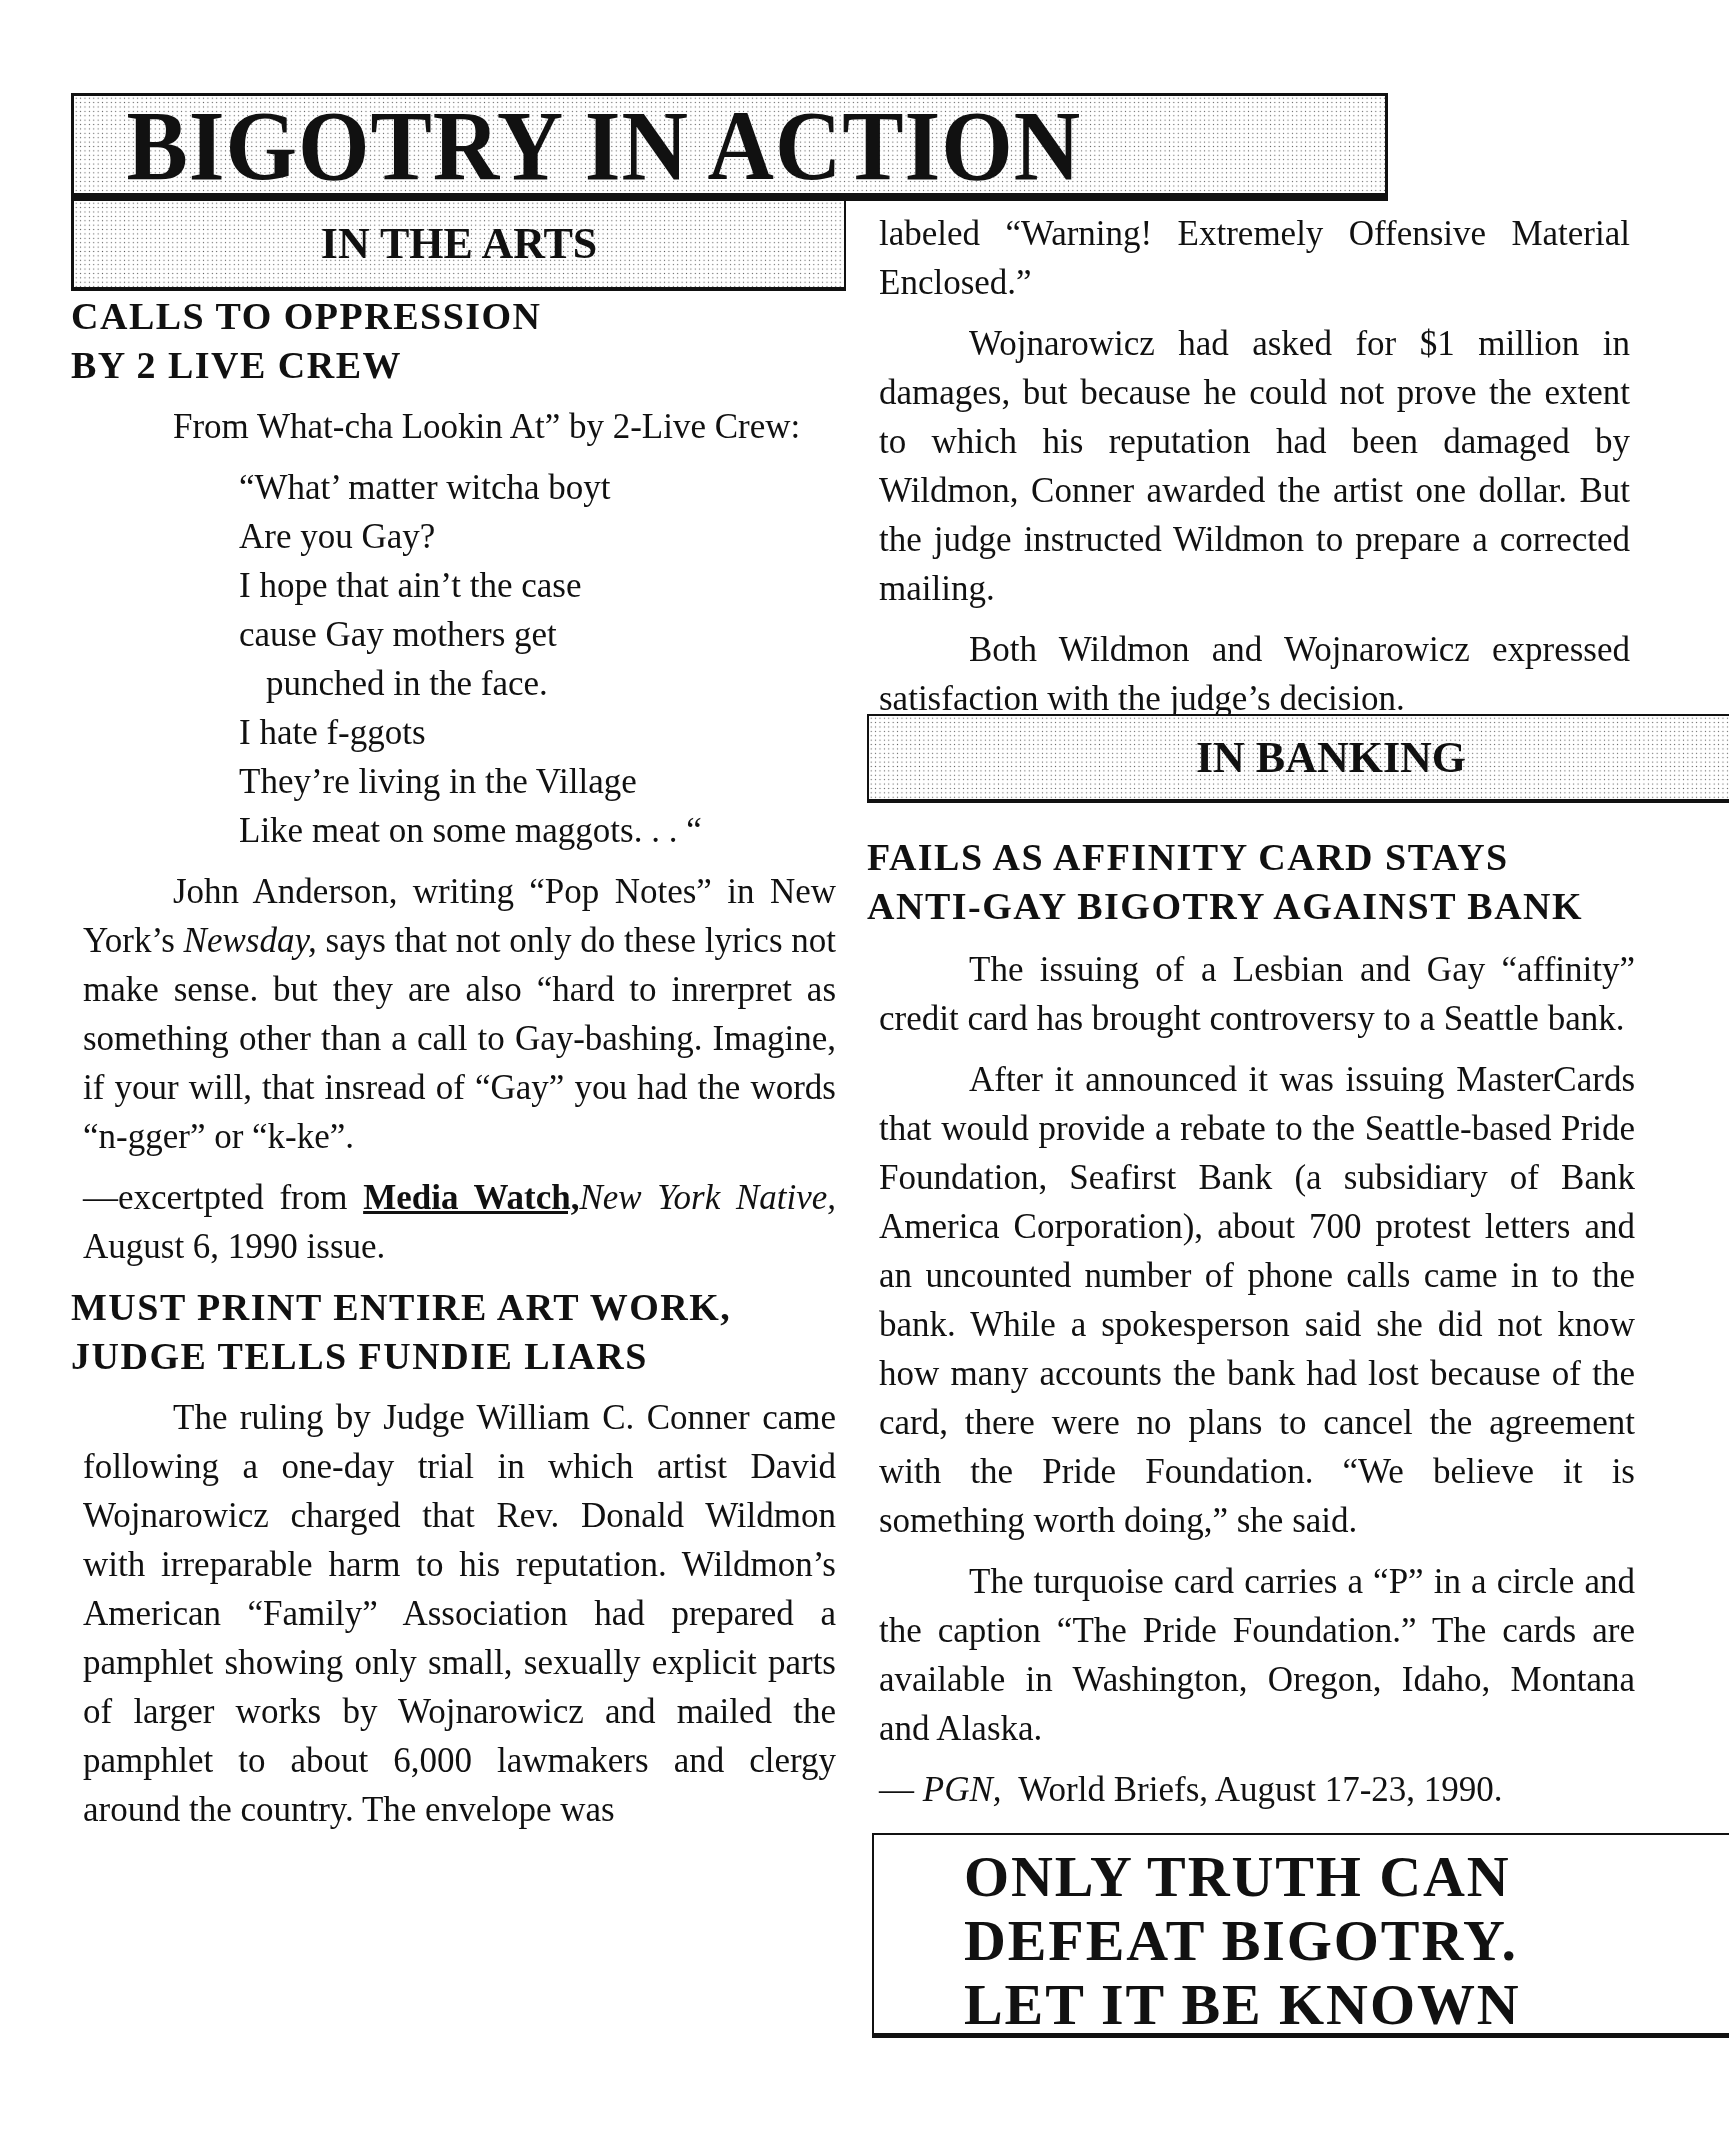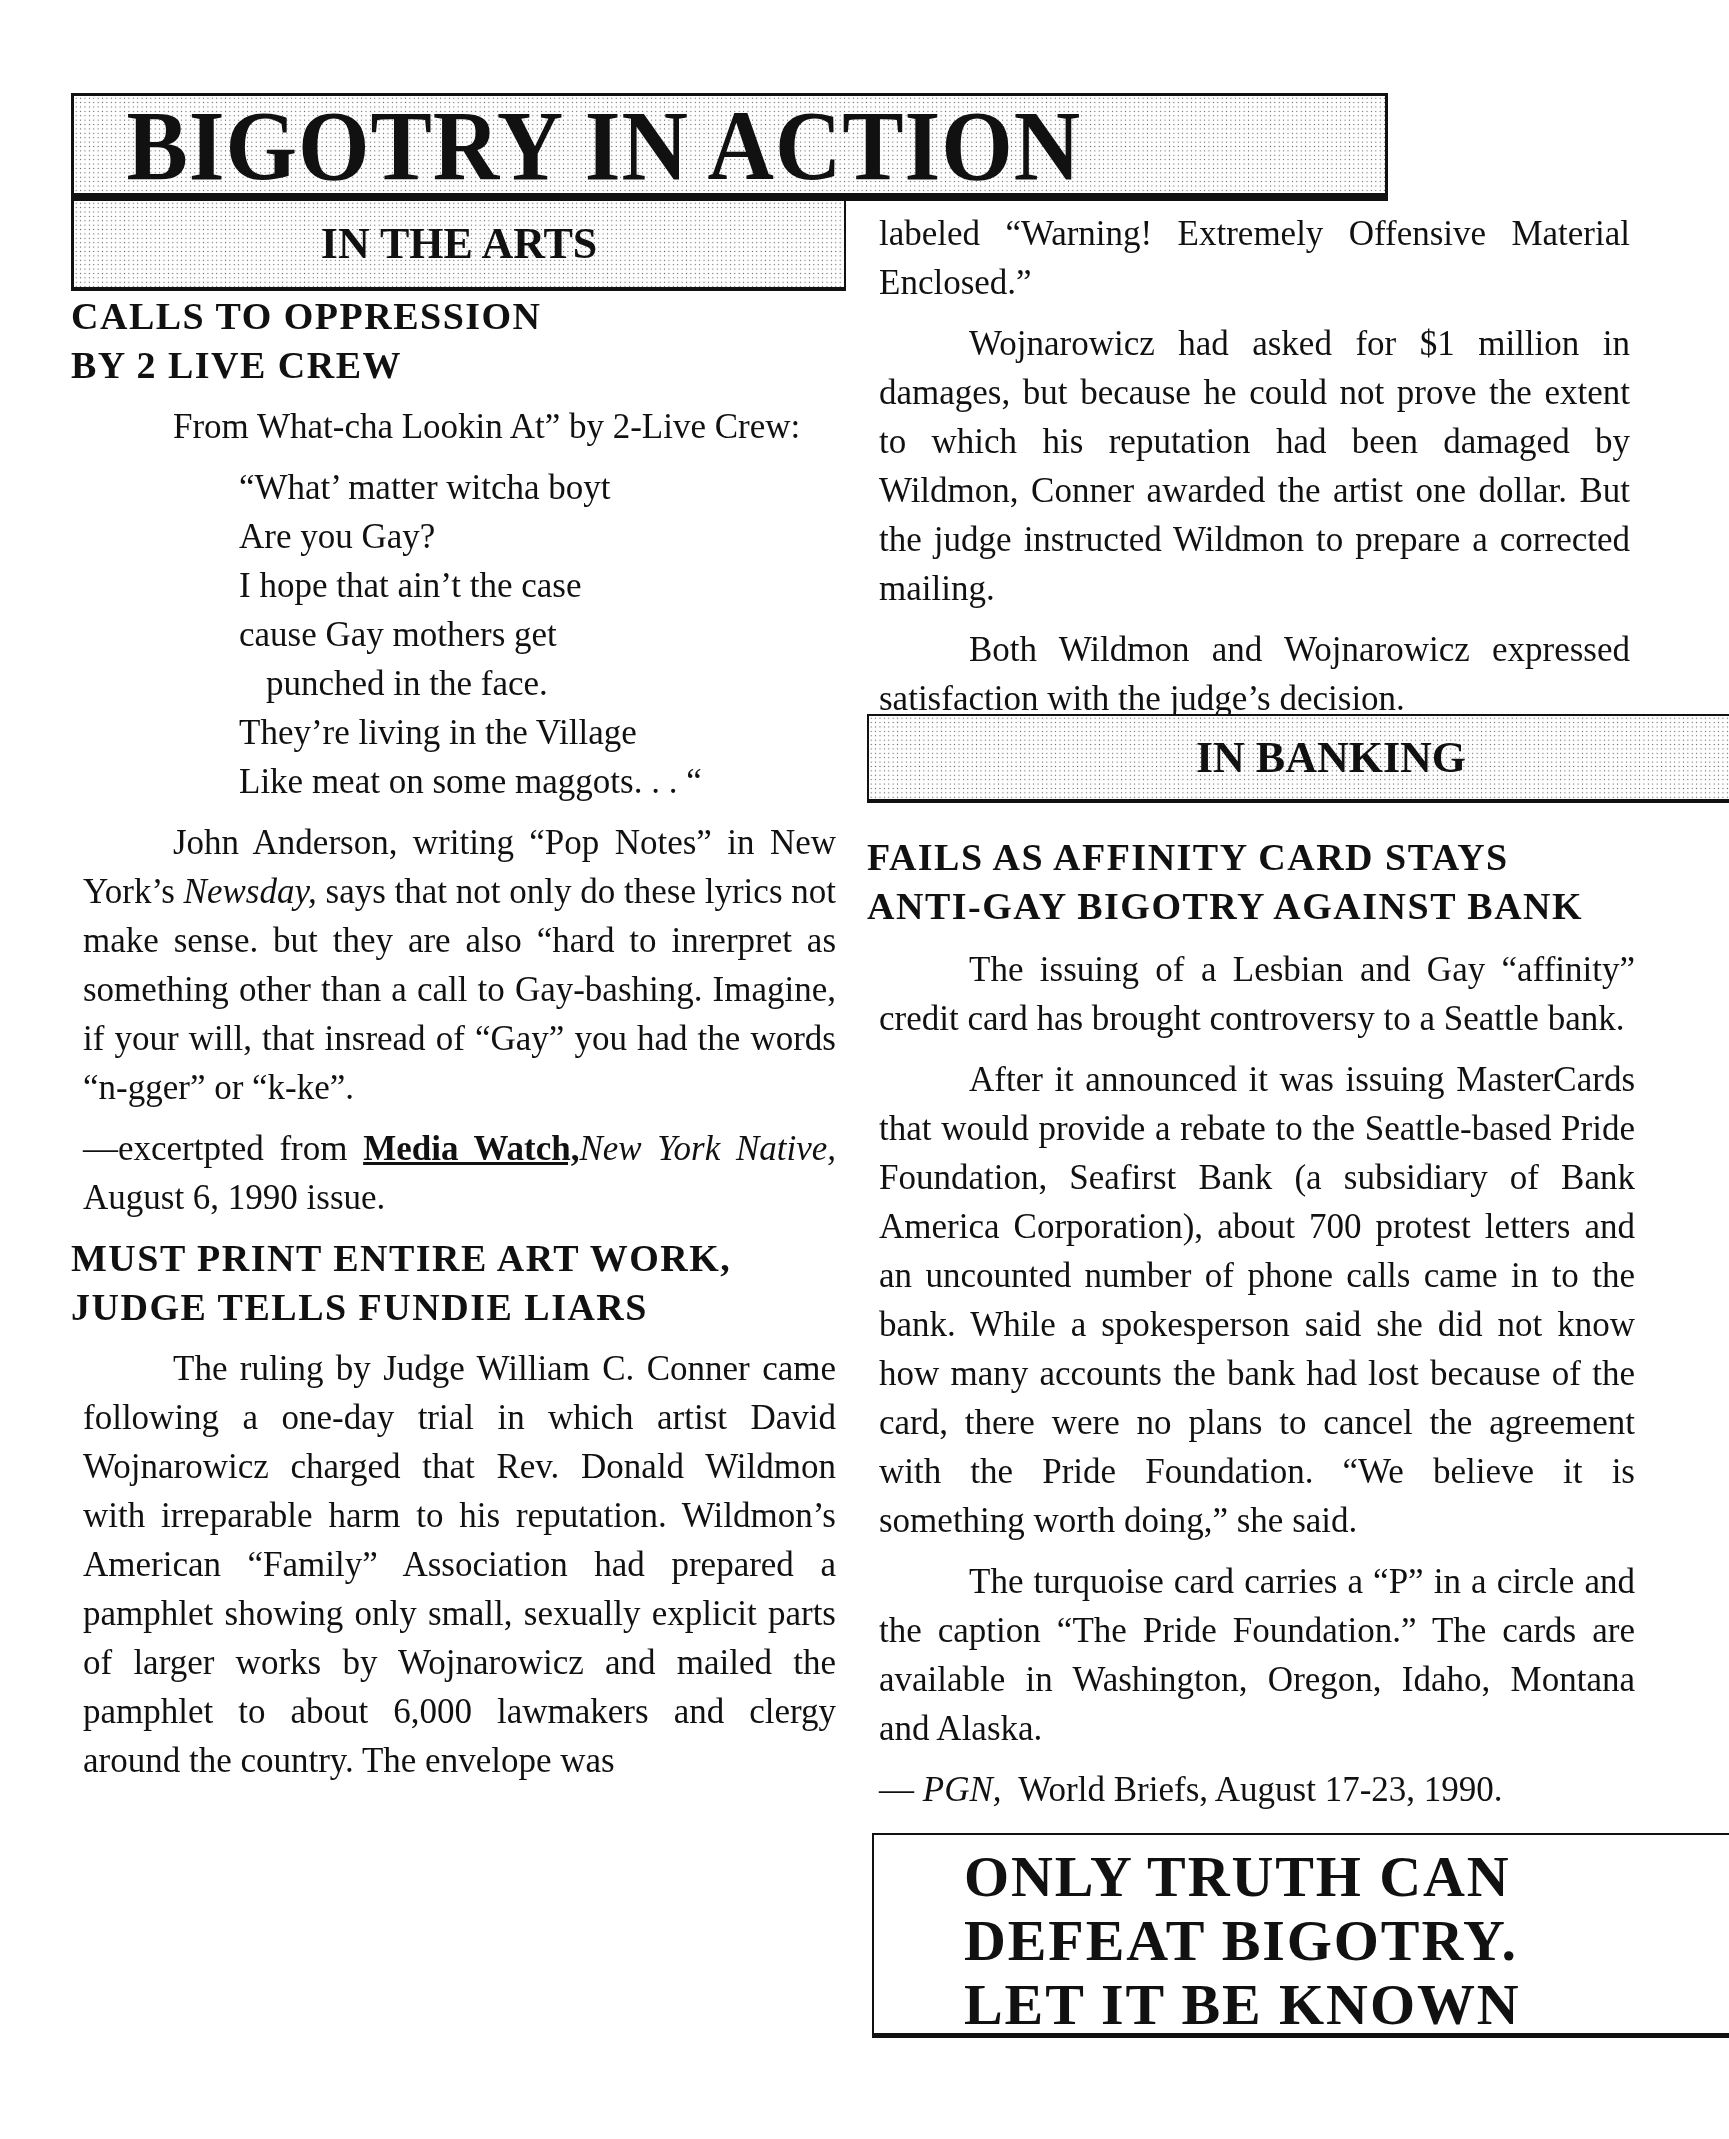--- a/index.html
+++ b/index.html
@@ -38,20 +38,21 @@
 
 <div id="left" class="col">
   <div class="head">CALLS TO OPPRESSION</div>
   <div class="head">BY 2 LIVE CREW</div>
   <p style="padding-left:90px;white-space:nowrap;">From What-cha Lookin At” by 2-Live Crew:</p>
   <div class="lyr">“What’ matter witcha boyt</div>
   <div class="lyr">Are you Gay?</div>
   <div class="lyr">I hope that ain’t the case</div>
   <div class="lyr">cause Gay mothers get</div>
   <div class="lyr2">punched in the face.</div>
+  <div class="lyr">I hate f-ggots</div>
   <div class="lyr">They’re living in the Village</div>
   <div class="lyr">Like meat on some maggots. . . “</div>
   <p class="ind"><span>John Anderson, writing “Pop Notes” in New York’s </span><i>Newsday,</i><span> says that not only do these lyrics not make sense. but they are also “hard to inrerpret as something other than a call to Gay-bashing. Imagine, if your will, that insread of “Gay” you had the words “n-gger” or “k-ke”.</span></p>
   <p><span>—excertpted from </span><span class="u">Media Watch,</span><i>New York Native,</i><span> August 6, 1990 issue.</span></p>
   <div class="head" style="margin-top:3.9px">MUST PRINT ENTIRE ART WORK,</div>
   <div class="head">JUDGE TELLS FUNDIE LIARS</div>
   <p class="ind">The ruling by Judge William C. Conner came following a one-day trial in which artist David Wojnarowicz charged that Rev. Donald Wildmon with irreparable harm to his reputation. Wildmon’s American “Family” Association had prepared a pamphlet showing only small, sexually explicit parts of larger works by Wojnarowicz and mailed the pamphlet to about 6,000 lawmakers and clergy around the country. The envelope was</p>
 </div>
 
 <div id="right" class="col">

